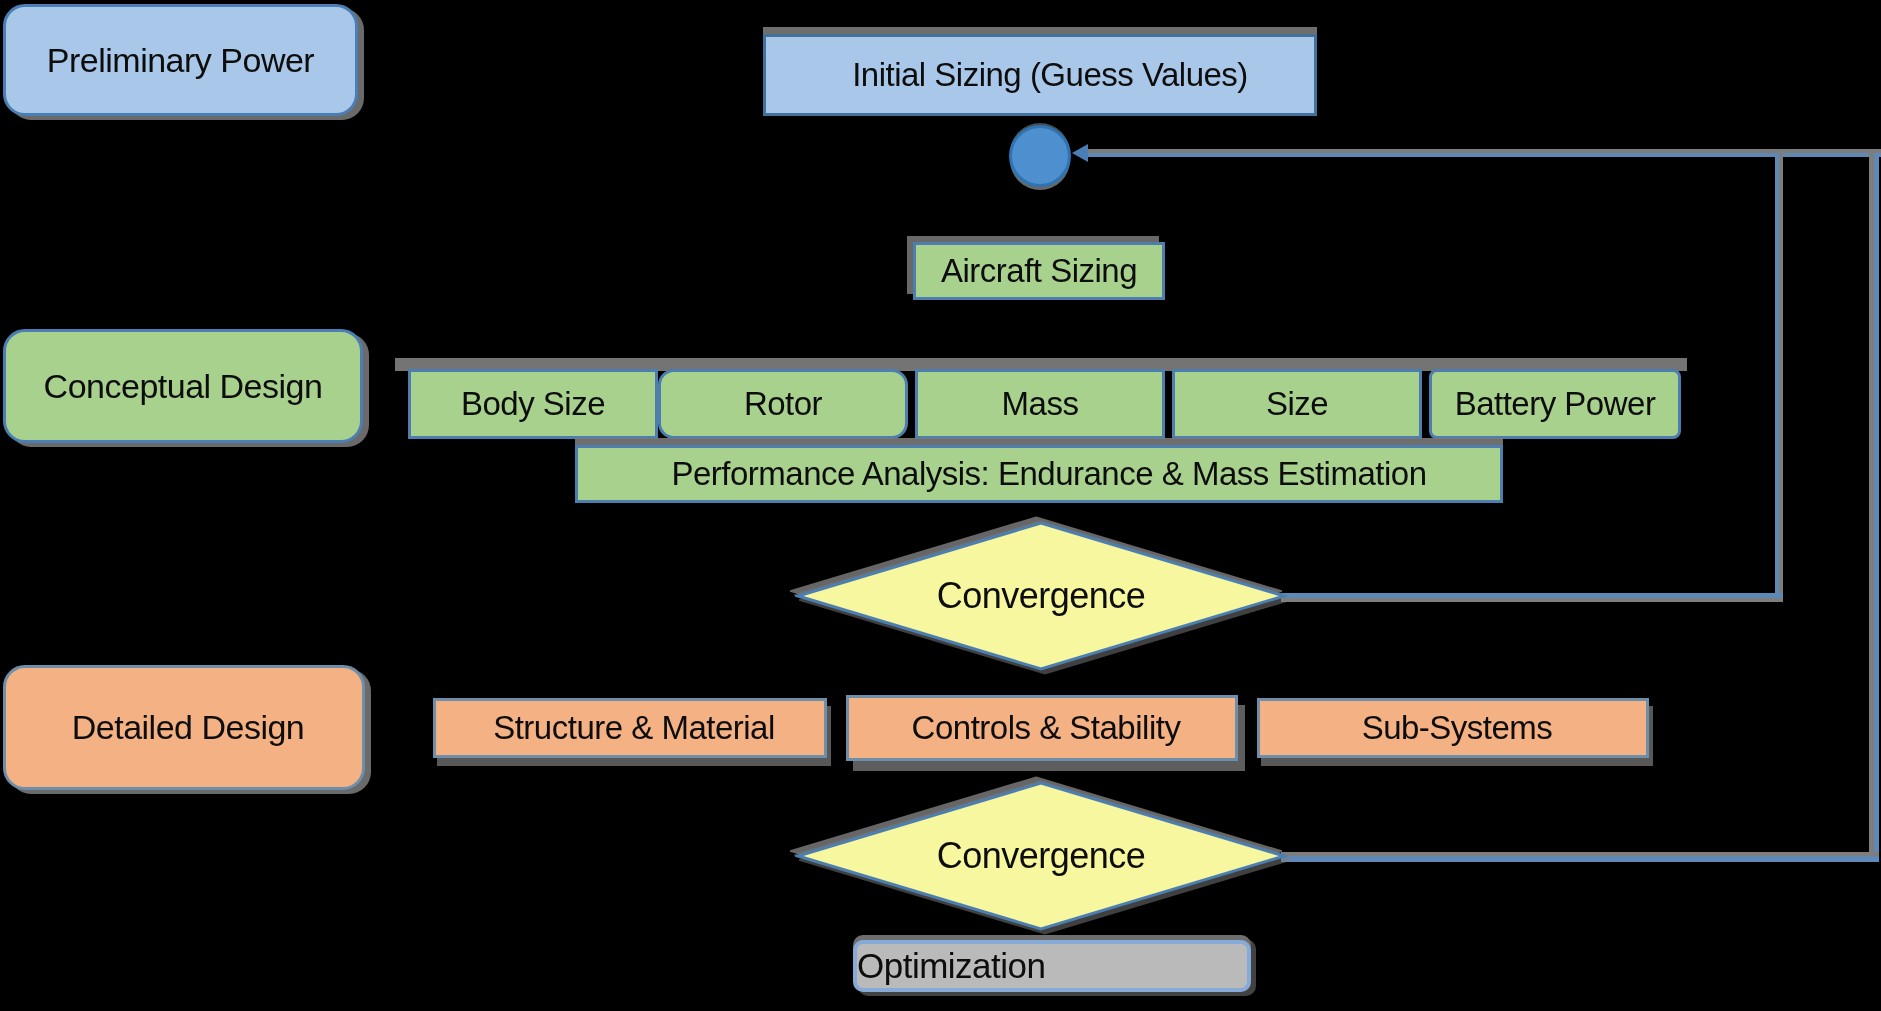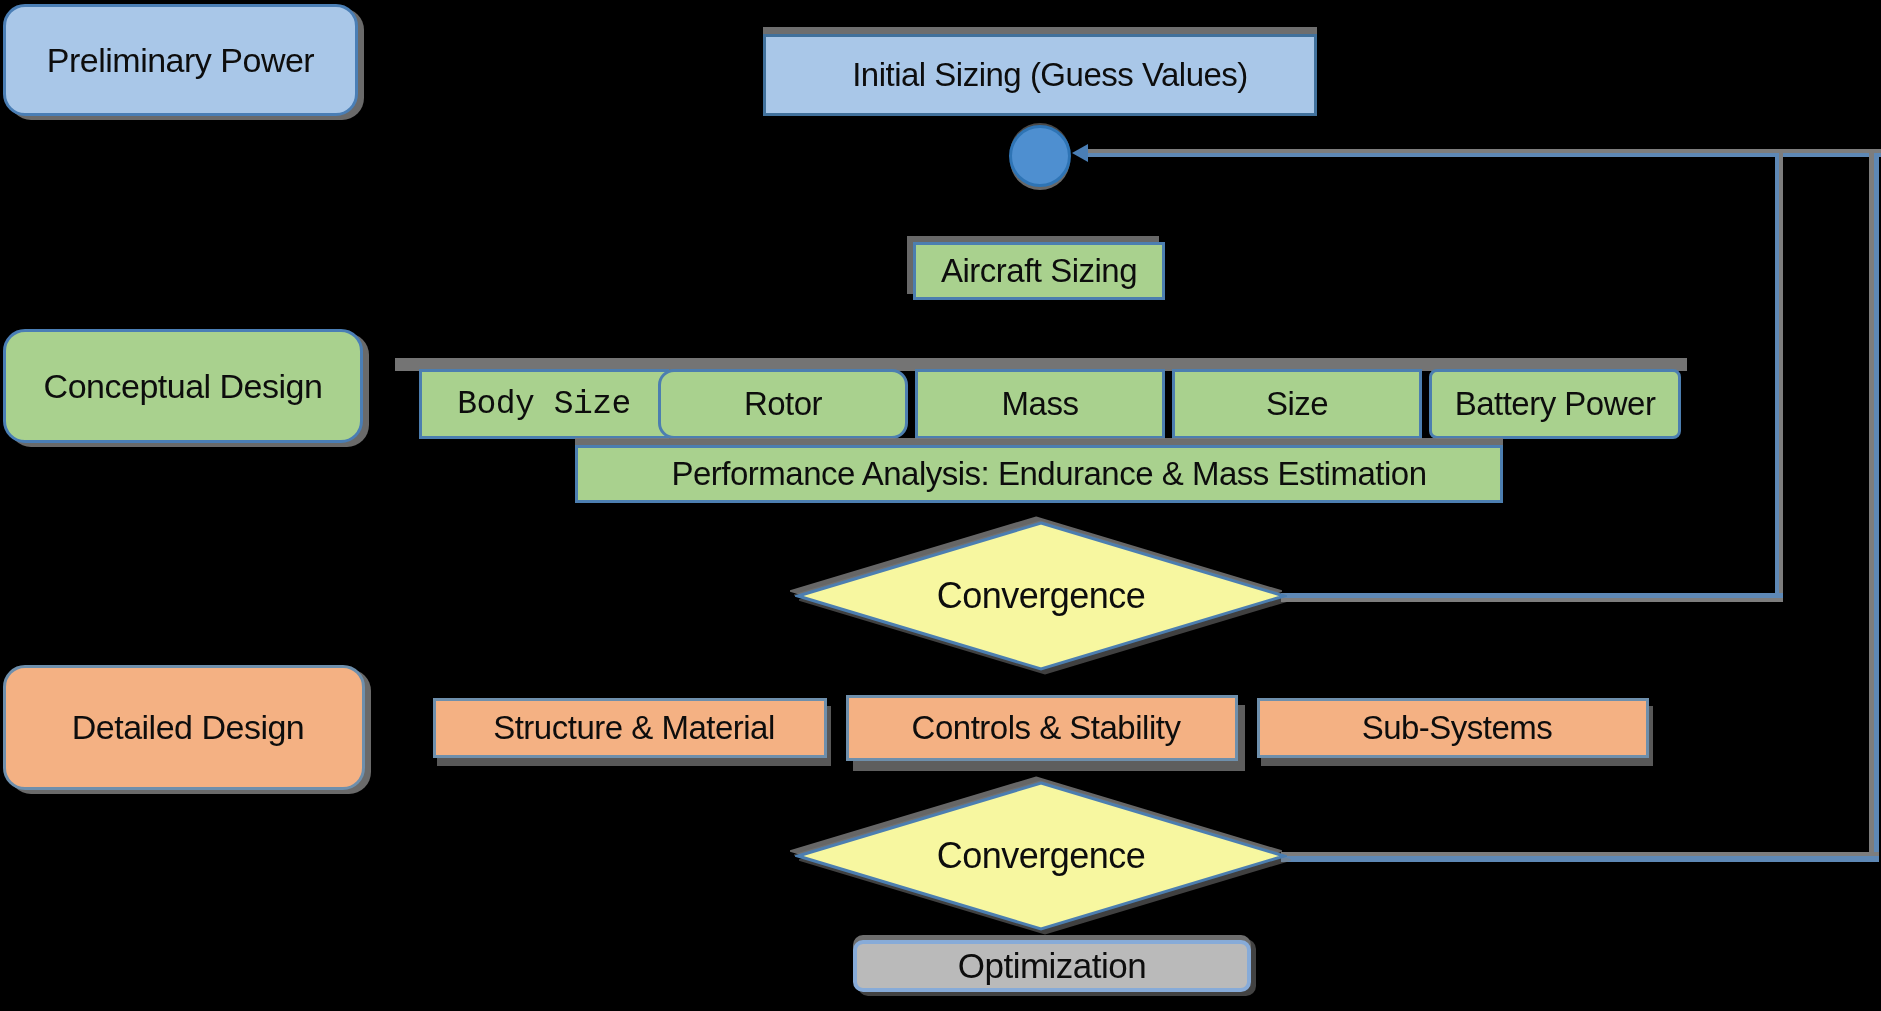--- a/index.html
+++ b/index.html
@@ -87,21 +87,21 @@
     letter-spacing: -0.5px;
   }
   .opt-box {
     position: absolute;
     box-sizing: border-box;
     border-radius: 10px;
     border: 4px solid var(--c-optimization_border, #87ABD8);
     background: var(--c-optimization_gray, #BABABA);
     display: flex;
     align-items: center;
-    justify-content: center;
+    justify-content: flex-start;
     font-size: 35px;
     letter-spacing: -0.5px;
     filter: drop-shadow(0 -5px 0 #6e6e6e) drop-shadow(5px 4px 0 rgba(110,110,110,0.6));
     z-index: 2;
   }
   
   .line { position: absolute; z-index: 1; }
   .line-h-graytop  { background: linear-gradient(to bottom, var(--c-shadow_gray,#7D7D7D) 0 45%, var(--c-line_blue,#5E88B5) 45% 100%); }
   .line-h-graybot  { background: linear-gradient(to bottom, var(--c-line_blue,#5E88B5) 0 55%, var(--c-shadow_gray,#7D7D7D) 55% 100%); }
   .line-v-grayright{ background: linear-gradient(to right, var(--c-line_blue,#5E88B5) 0 55%, var(--c-shadow_gray,#7D7D7D) 55% 100%); }
@@ -141,21 +141,21 @@
   <div class="rect fill-blue shadow-up" style="left:763px; top:34px; width:554px; height:82px;">
     <span>Initial Sizing (Guess Values)</span>
   </div>
   <div class="start-node" style="left:1009px; top:125px; width:62px; height:62px;"></div>
 
   <div class="rect fill-green shadow-up-left" style="left:913px; top:242px; width:252px; height:58px;">
     <span>Aircraft Sizing</span>
   </div>
 
   <div class="row-shadow-strip" style="left:395px; top:358px; width:1292px; height:13px;"></div>
-  <div class="rect fill-green" style="left:419px; top:369px; width:250px; height:70px;font-family:Liberation Mono, monospace;">
+  <div class="rect fill-green" style="left:408px; top:369px; width:250px; height:70px;">
     <span>Body Size</span>
   </div>
   <div class="rect fill-green" style="left:658px; top:369px; width:250px; height:70px;border-radius:16px;">
     <span>Rotor</span>
   </div>
   <div class="rect fill-green" style="left:915px; top:369px; width:250px; height:70px;">
     <span>Mass</span>
   </div>
   <div class="rect fill-green" style="left:1172px; top:369px; width:250px; height:70px;">
     <span>Size</span>

